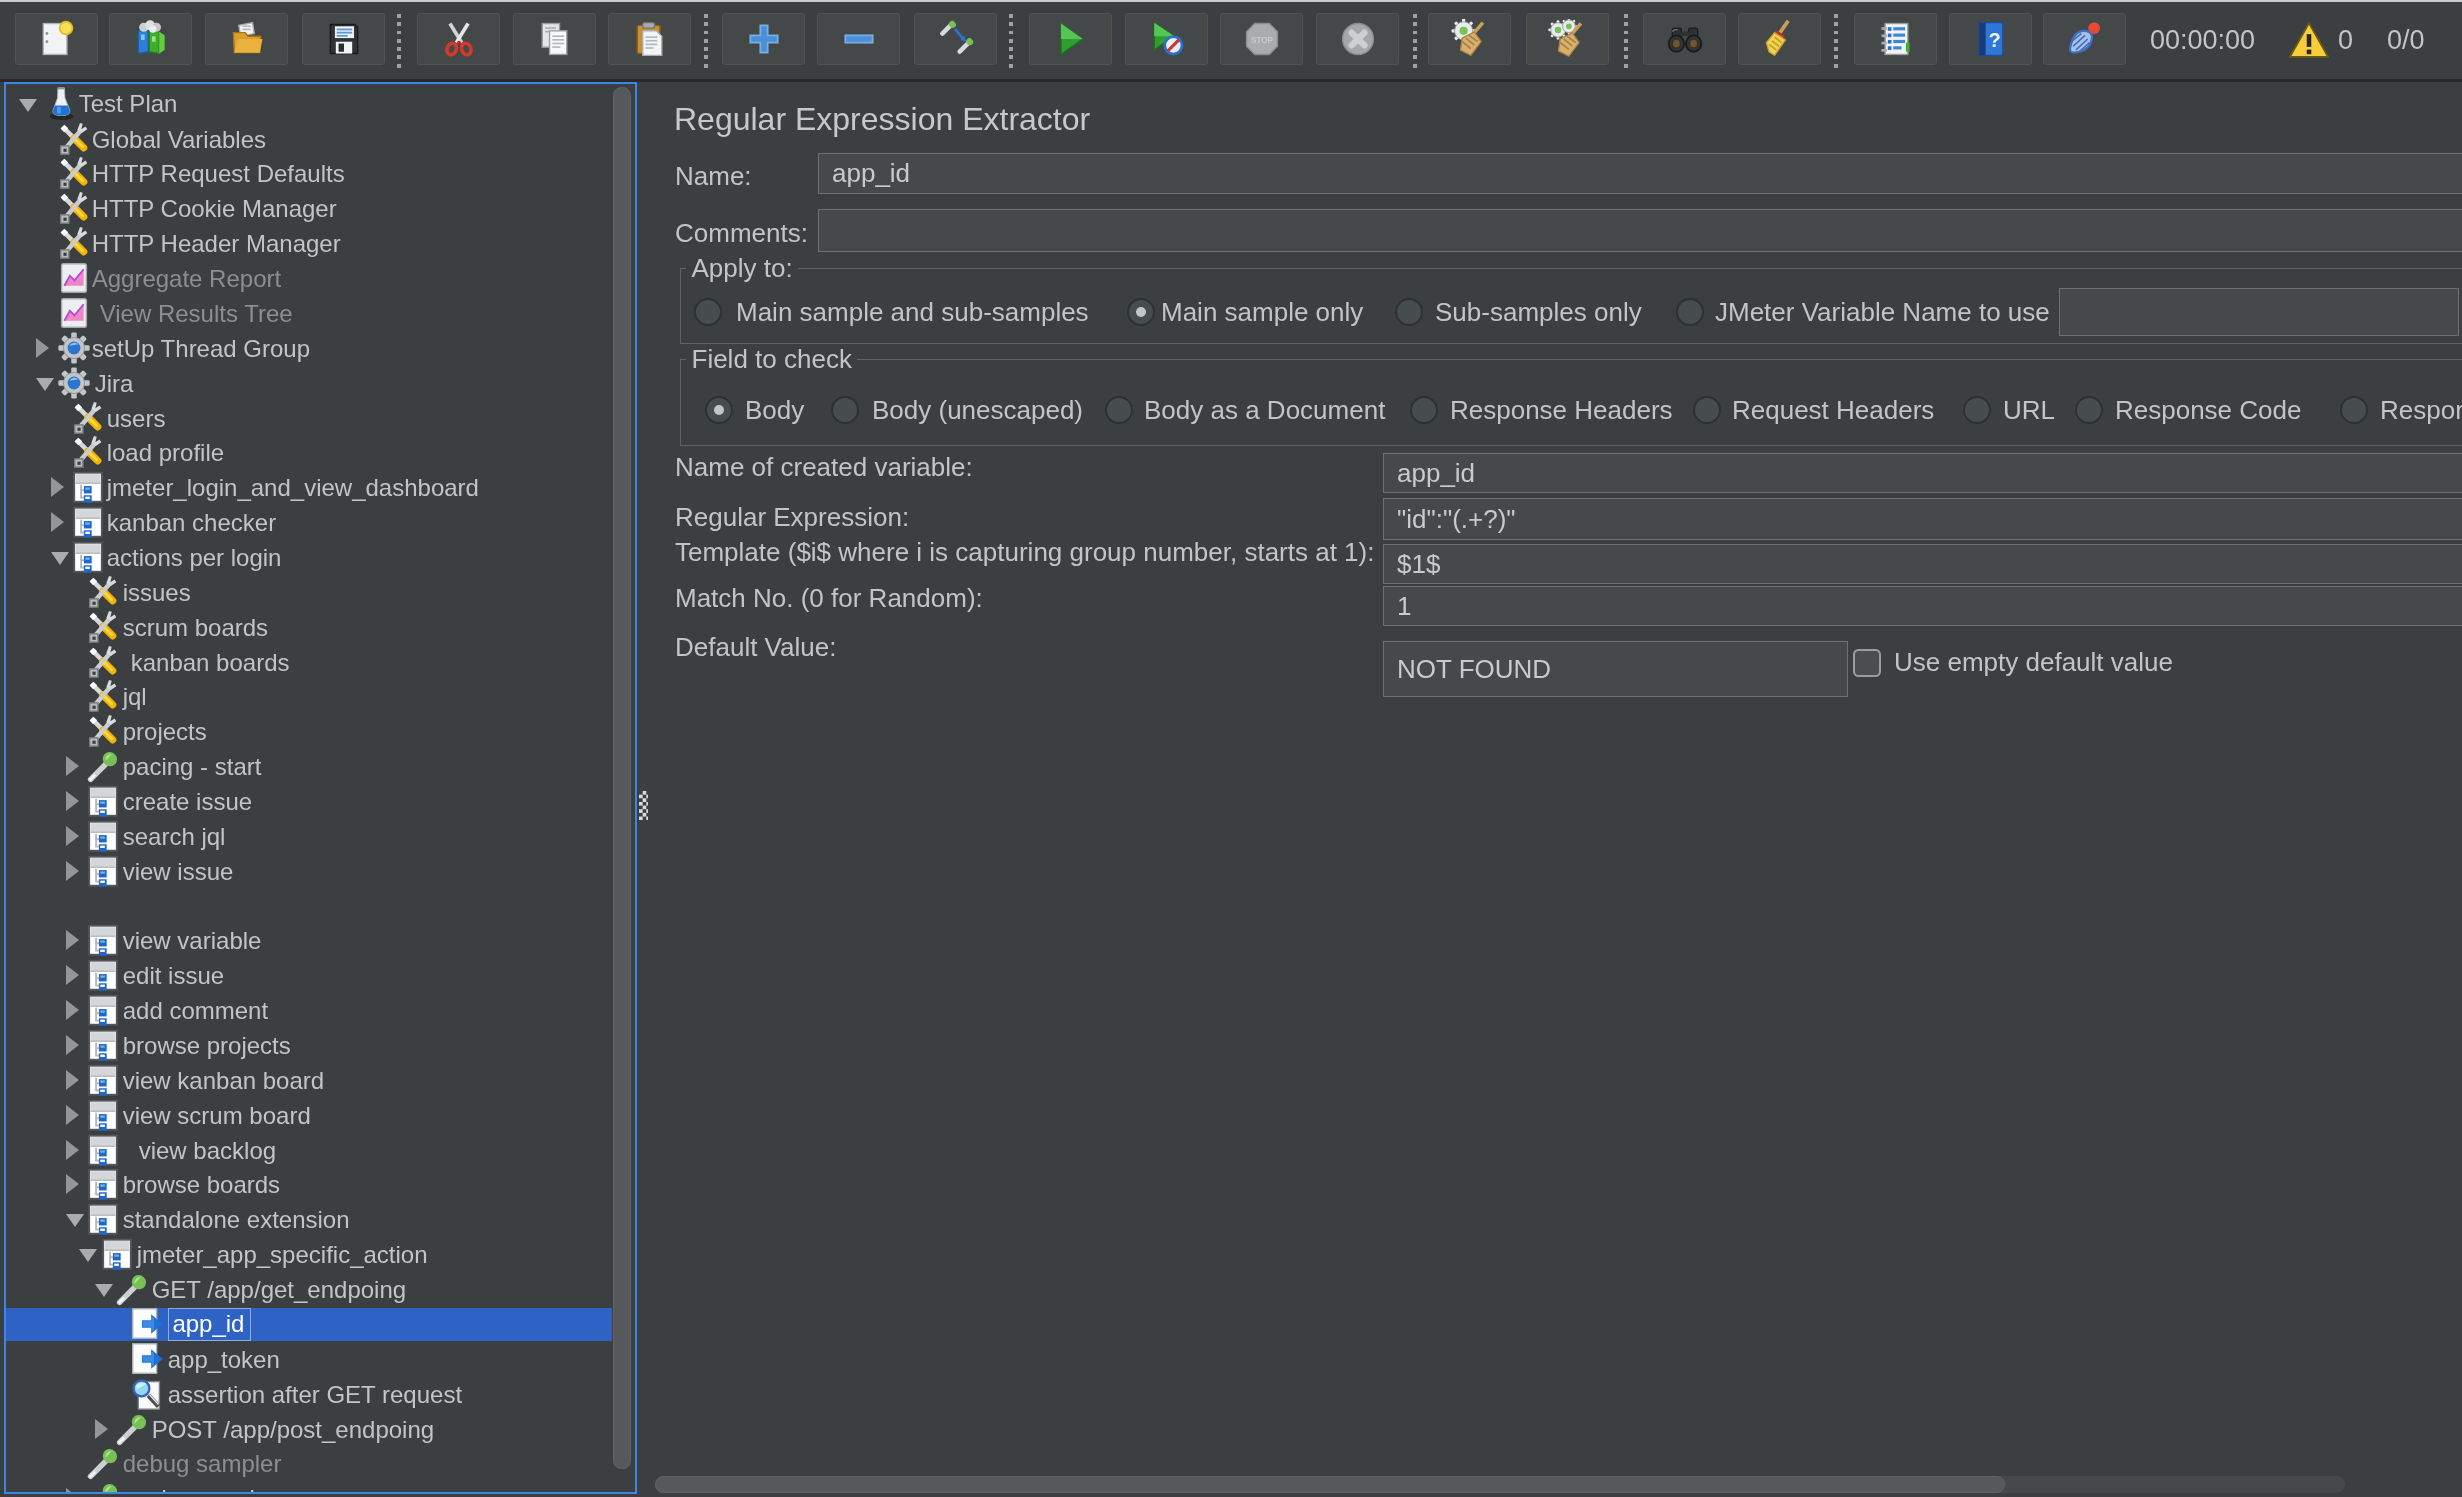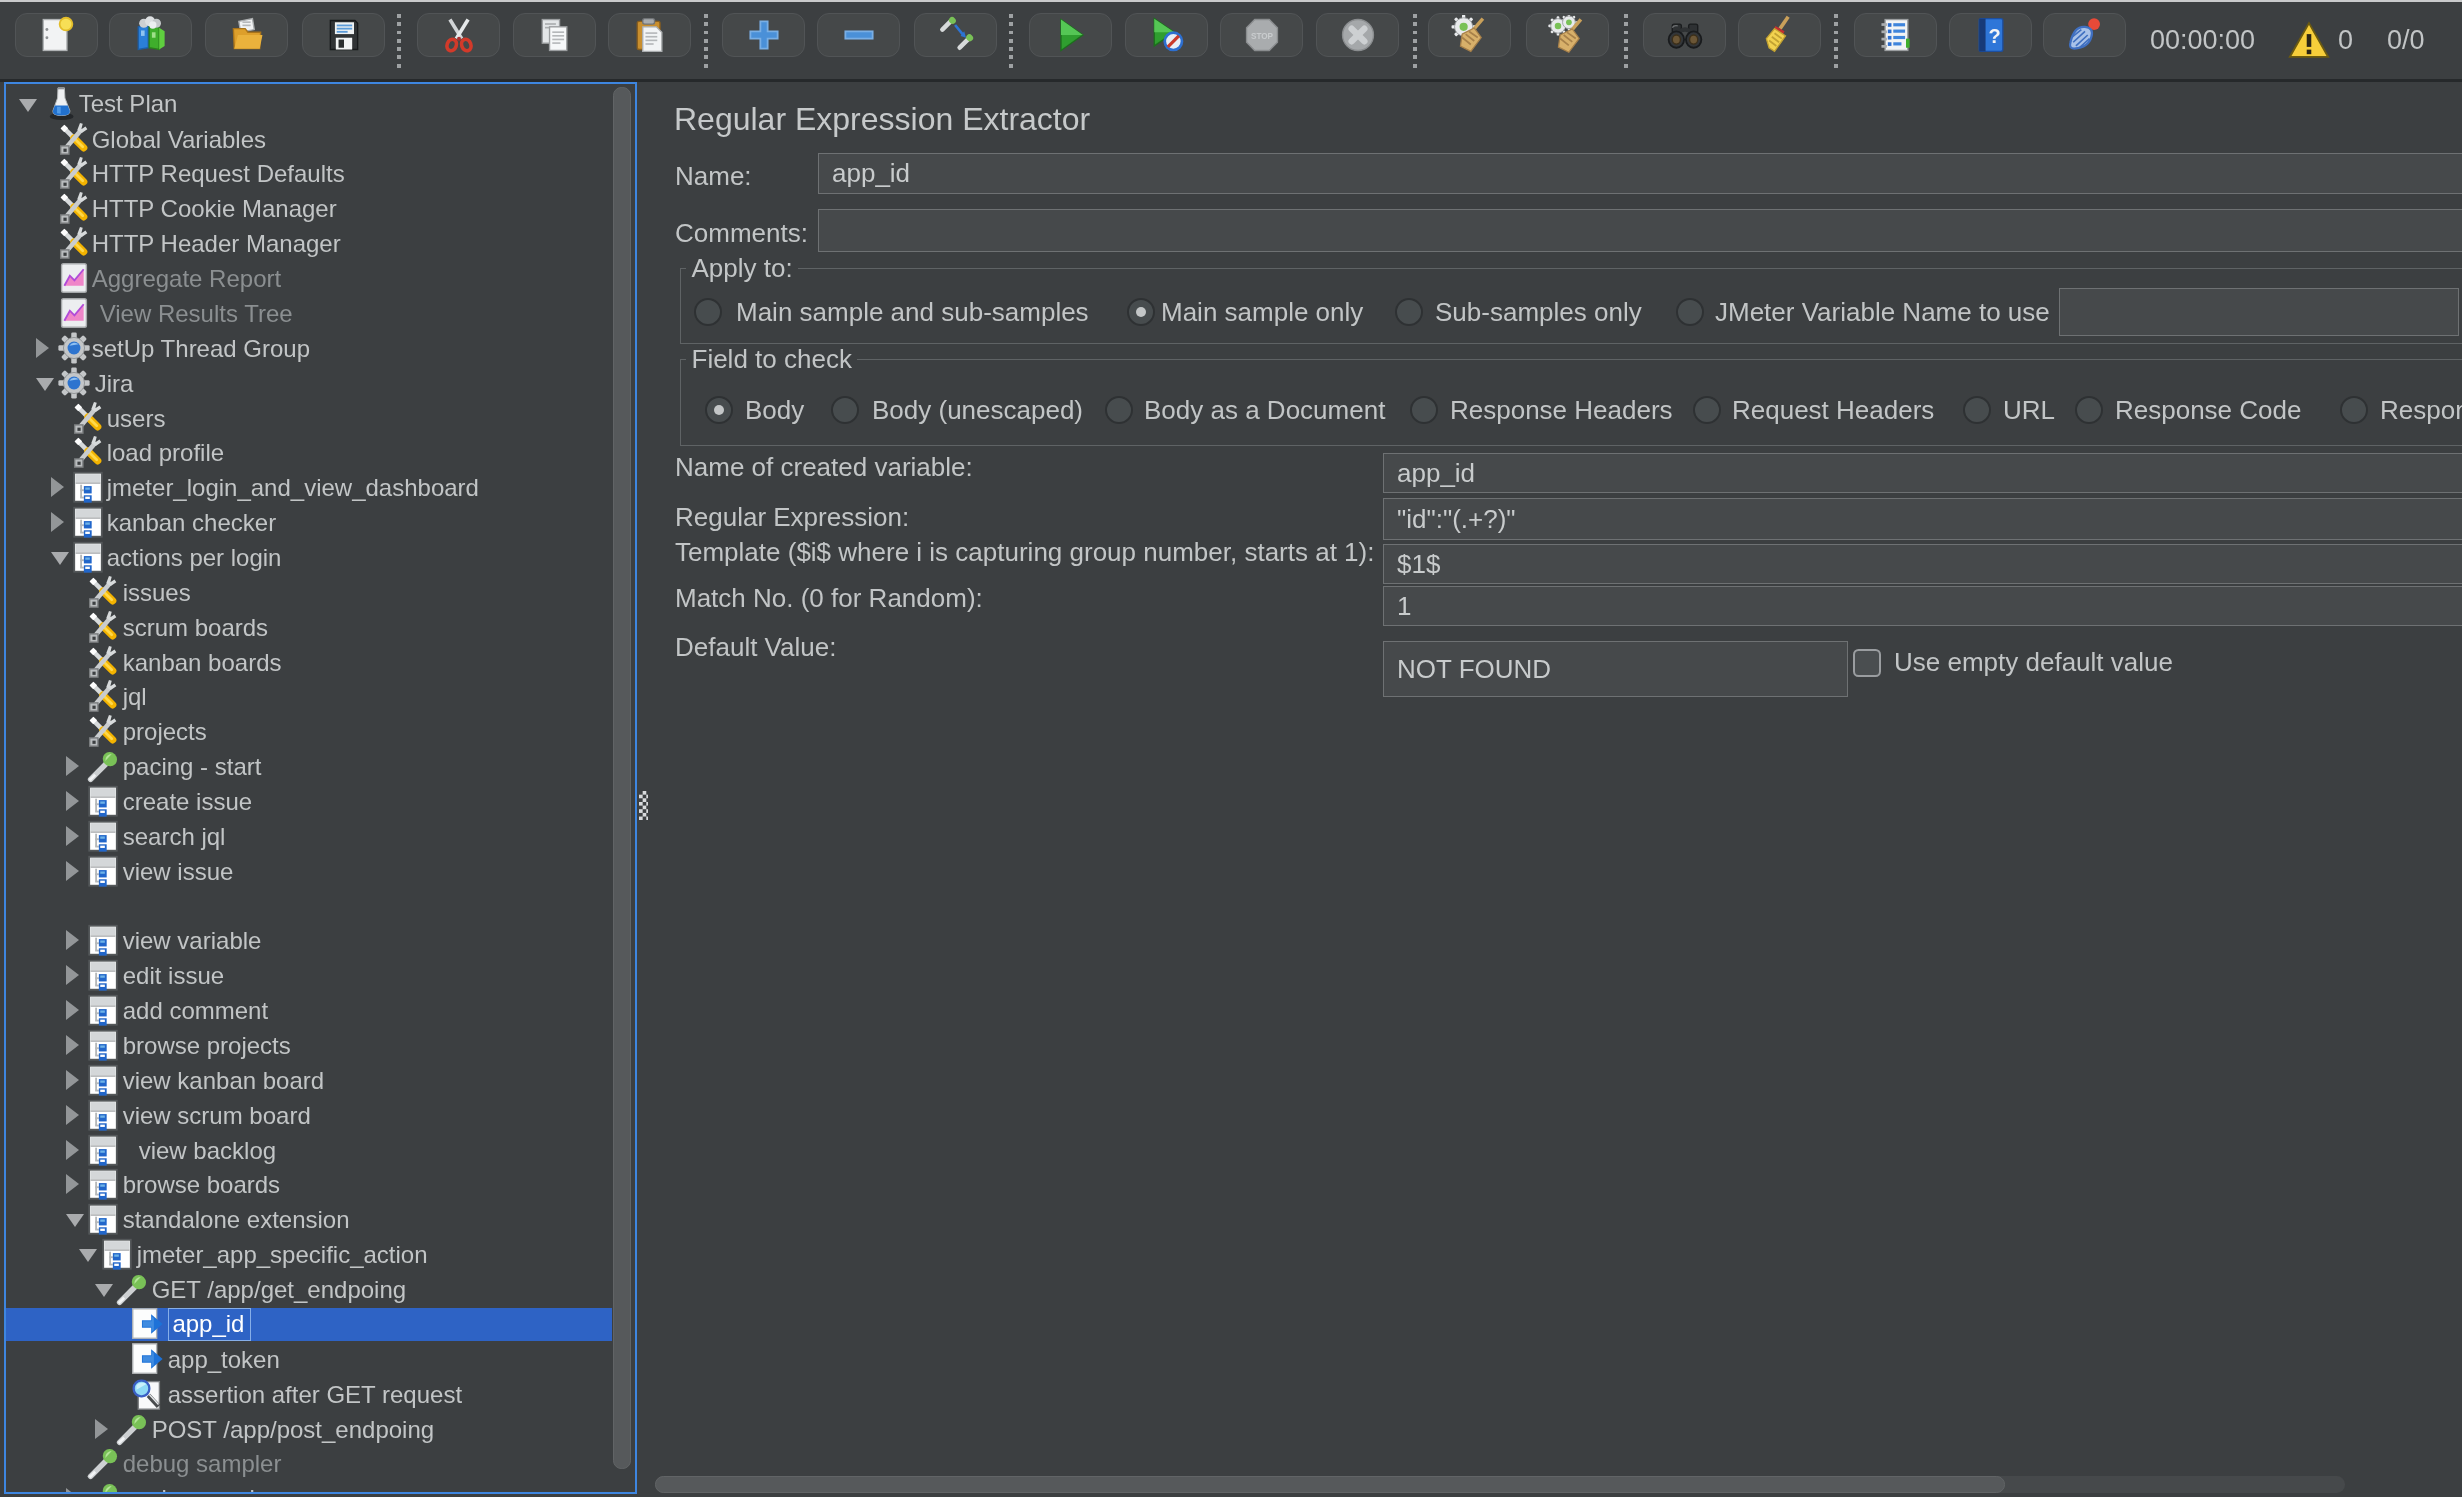--- a/index.html
+++ b/index.html
@@ -1,20 +1,20 @@
 <!DOCTYPE html>
 <html style="font-size:14.7px"><head><meta charset="utf-8"><style>
 
 *{margin:0;padding:0;box-sizing:border-box;}
 html,body{width:2462px;height:1497px;overflow:hidden;background:#3c3f41;
   font-family:"Liberation Sans",sans-serif;transform:translateZ(0);}
 #topstrip{position:absolute;left:0;top:0;width:2462px;height:1.8px;background:#c9cacb;}
 #toolbar{position:absolute;left:0;top:2.8px;width:2462px;height:76px;background:#3c3f41;}
-.tbtn{position:absolute;top:10px;width:83px;height:44px;background:#454849;
-  border:1.8px solid #515456;border-radius:12px;display:flex;align-items:center;justify-content:center;}
+.tbtn{position:absolute;top:10px;width:83px;height:52px;background:#454849;
+  border:1.8px solid #515456;border-radius:3px;display:flex;align-items:center;justify-content:center;}
 .tsep{position:absolute;top:11px;height:57px;width:3.7px;background:repeating-linear-gradient(#9ea1a3 0 3.7px,rgba(0,0,0,0) 3.7px 8.3px);}
 #tline{position:absolute;left:0;top:79px;width:2462px;height:2.8px;background:#26292b;}
 #tree{position:absolute;left:3.7px;top:82px;width:633px;height:1412px;
   border:2.3px solid #3e86e0;background:#3c3f41;overflow:hidden;}
 .trow{position:absolute;left:0;width:628px;height:35px;display:flex;align-items:center;}
 .trow .lbl{font-size:24px;color:#c2c5c6;white-space:nowrap;margin-left:5.5px;}
 .trow .glbl{color:#8b8f91;}
 .arr{position:absolute;width:0;height:0;}
 .arrv{border-left:9.2px solid transparent;border-right:9.2px solid transparent;border-top:13px solid #a9abad;}
 .arrc{border-top:10px solid transparent;border-bottom:10px solid transparent;border-left:13px solid #939698;}
@@ -500,21 +500,21 @@
 <span class="ticon" style="left:80px"><svg width="34" height="34" viewBox="0 0 37 37">
           <line x1="6" y1="5" x2="19" y2="18" stroke="#d7dadb" stroke-width="5"></line>
           <line x1="6" y1="5" x2="10" y2="9" stroke="#fdfdfd" stroke-width="6"></line>
           <line x1="18.5" y1="17.5" x2="29" y2="28" stroke="#f3b300" stroke-width="8" stroke-linecap="round"></line>
           <line x1="20" y1="19" x2="28" y2="27" stroke="#ffd84a" stroke-width="3" stroke-linecap="round"></line>
           <line x1="9" y1="29" x2="27" y2="8" stroke="#c9ccce" stroke-width="5"></line>
           <rect x="4" y="26" width="9" height="9" fill="#b9bcbe" stroke="#787b7d" stroke-width="1.5"></rect>
           <rect x="7" y="29" width="3.5" height="3.5" fill="#3c3f41"></rect>
           <path d="M22,9 L25,1 L28,2 L26.5,8 L31,5 L33,8 L27,12 Z" fill="#d7dadb"></path>
         </svg></span>
-<span class="lbl" style="margin-left:0;position:absolute;left:117px;">kanban boards</span>
+<span class="lbl" style="margin-left:8px;position:absolute;left:117px;">kanban boards</span>
 </div>
 <div class="trow" style="top:595px">
 <span class="ticon" style="left:80px"><svg width="34" height="34" viewBox="0 0 37 37">
           <line x1="6" y1="5" x2="19" y2="18" stroke="#d7dadb" stroke-width="5"></line>
           <line x1="6" y1="5" x2="10" y2="9" stroke="#fdfdfd" stroke-width="6"></line>
           <line x1="18.5" y1="17.5" x2="29" y2="28" stroke="#f3b300" stroke-width="8" stroke-linecap="round"></line>
           <line x1="20" y1="19" x2="28" y2="27" stroke="#ffd84a" stroke-width="3" stroke-linecap="round"></line>
           <line x1="9" y1="29" x2="27" y2="8" stroke="#c9ccce" stroke-width="5"></line>
           <rect x="4" y="26" width="9" height="9" fill="#b9bcbe" stroke="#787b7d" stroke-width="1.5"></rect>
           <rect x="7" y="29" width="3.5" height="3.5" fill="#3c3f41"></rect>

